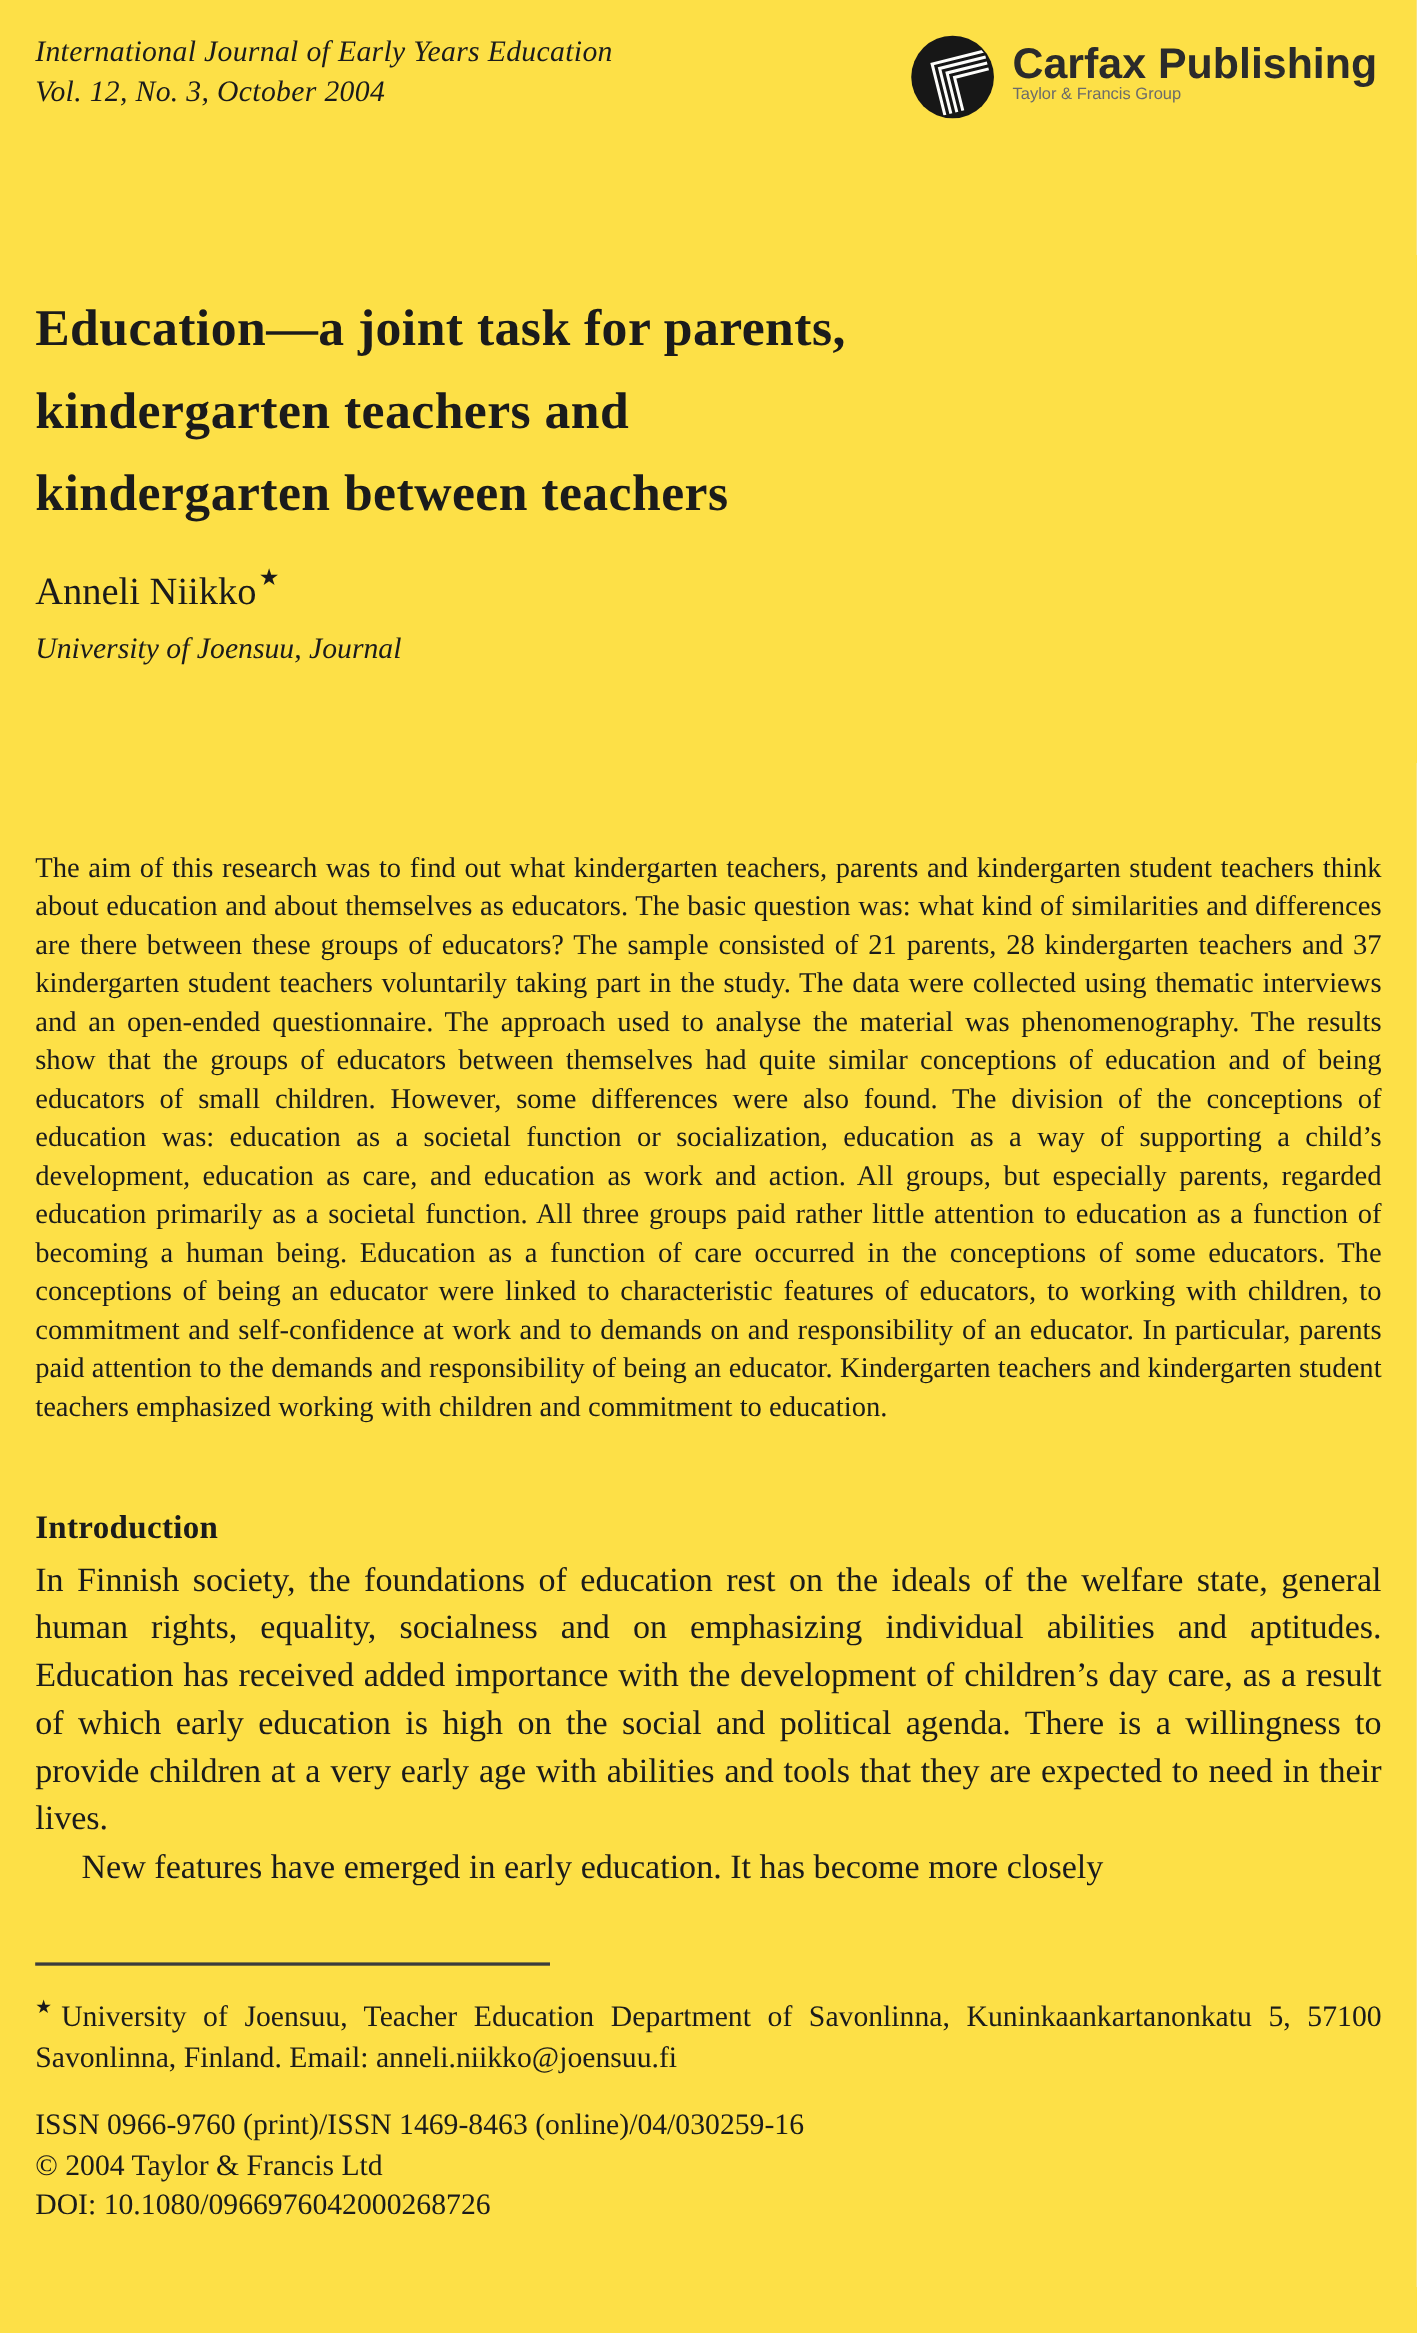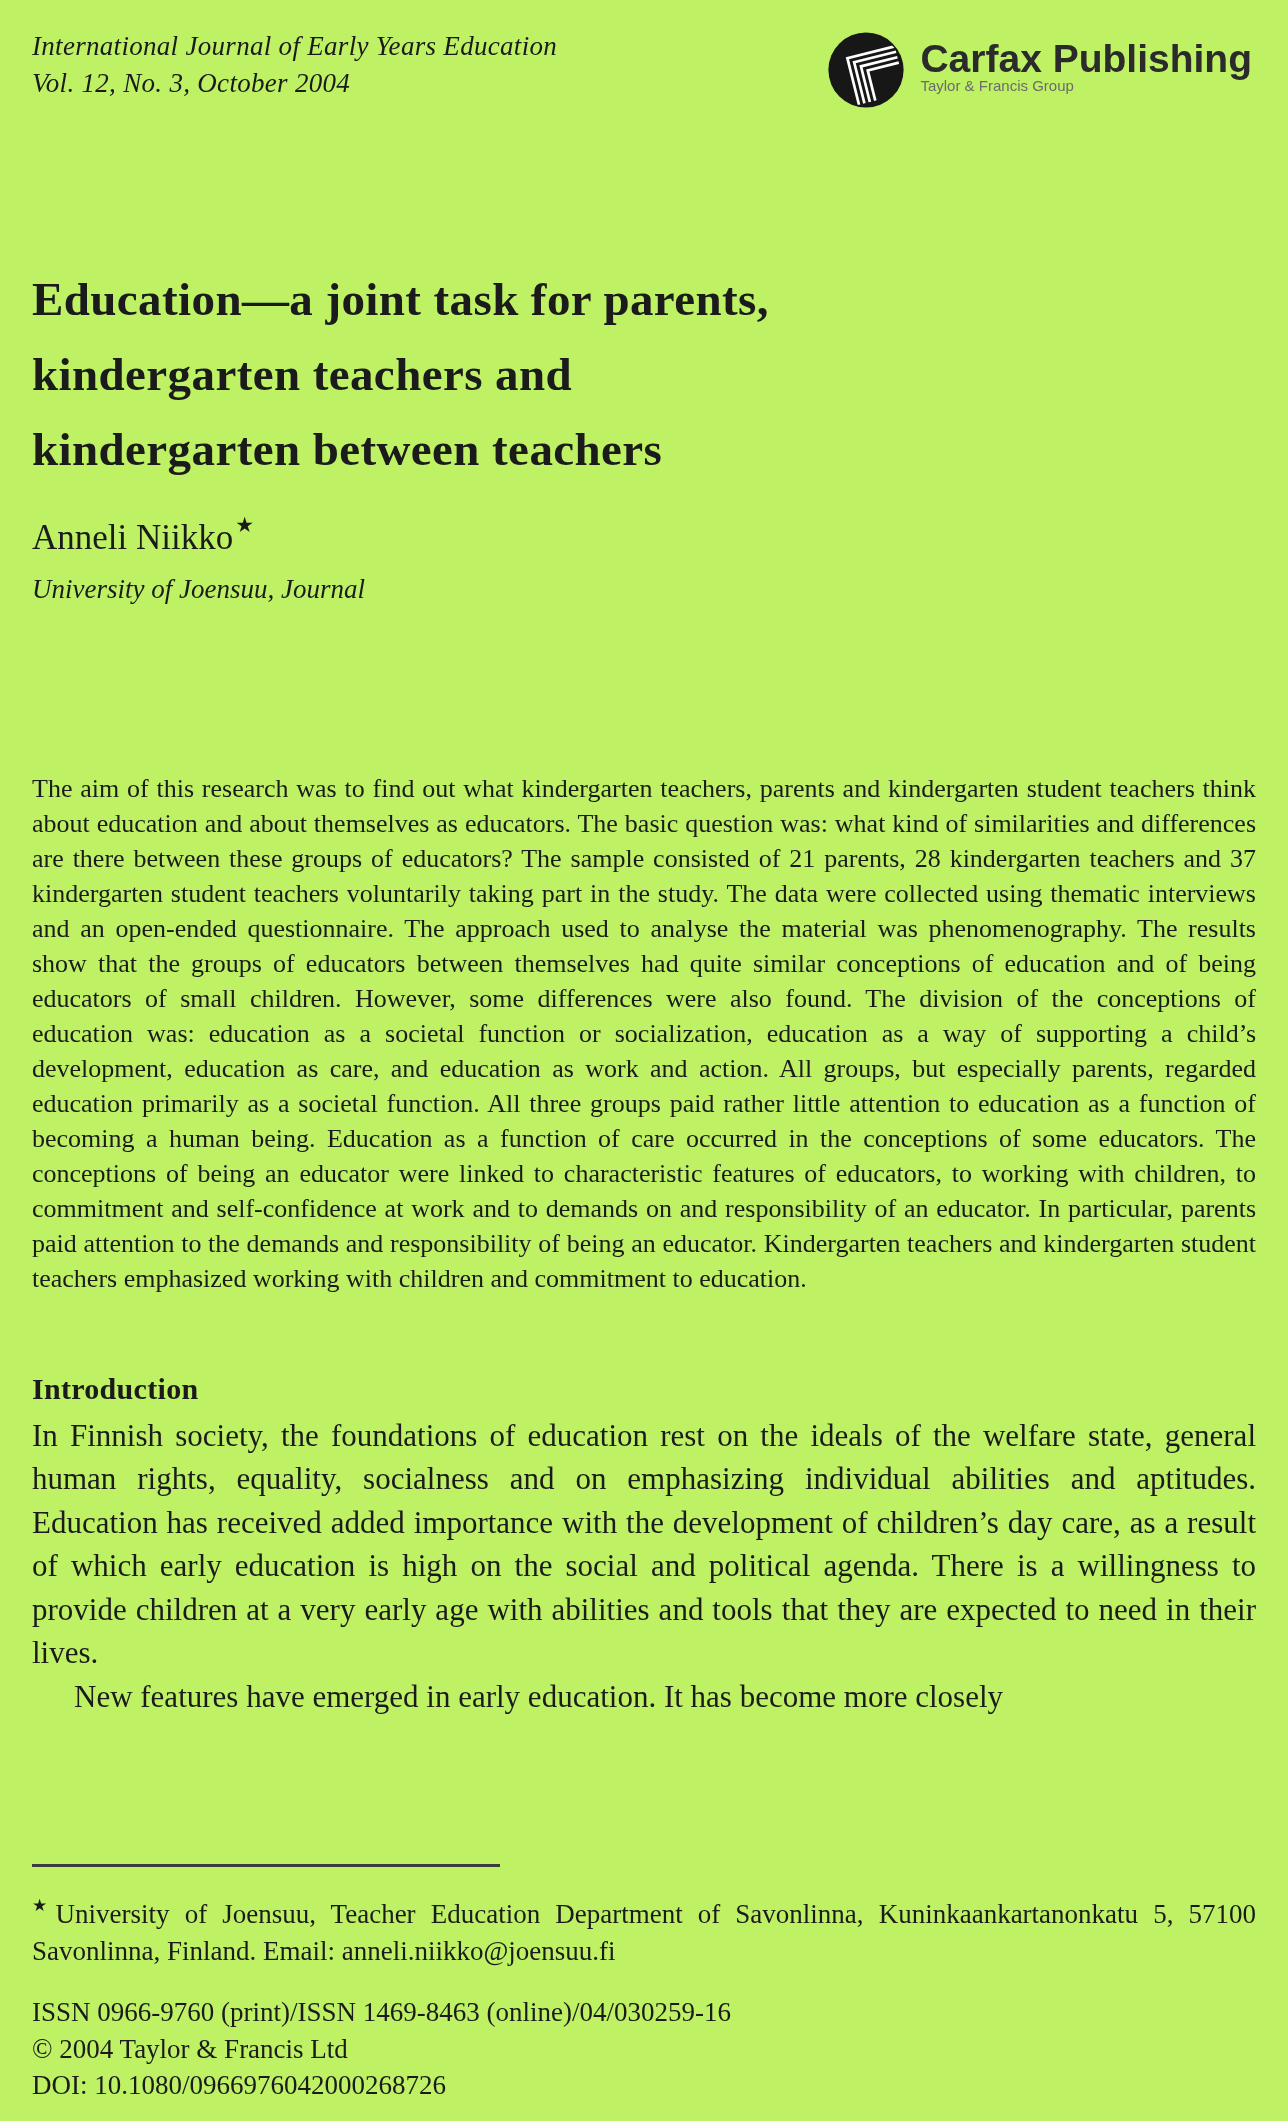--- a/index.html
+++ b/index.html
@@ -1,21 +1,21 @@
 <!DOCTYPE html>
 <html><head>
 <meta charset="utf-8">
 <style>
   html, body { margin: 0; padding: 0; background: #e9e9e9; }
   .page {
     position: relative;
     width: 1288px;
     height: 2121px;
     margin: 0 auto;
-    background: #bef264;
+    background: #fde047;
     color: #1b1b1b;
     font-family: "Liberation Serif", serif;
     box-sizing: border-box;
     padding: 28px 32px 0 32px;
     overflow: hidden;
   }
 
   
   .masthead { display: flex; justify-content: space-between; align-items: flex-start; height: 102px; }
   .journal-info { font-style: italic; font-size: 27px; line-height: 37px; letter-spacing: 0.3px; }
@@ -33,21 +33,21 @@
 
   
   .abstract { margin-top: 166px; font-size: 26px; line-height: 35px; text-align: justify; }
 
   
   .section-heading { margin-top: 76px; font-size: 30px; font-weight: bold; letter-spacing: 0.3px; }
   .body-para { margin: 8px 0 0 0; font-size: 31px; line-height: 43.5px; text-align: justify; }
   .body-para.indented { margin-top: 0; text-indent: 42px; }
 
   
-  .footer { position: absolute; left: 32px; right: 32px; top: 1864px; }
+  .footer { position: absolute; left: 32px; right: 32px; top: 1784px; }
   .footnote-rule { width: 468px; height: 3px; background: #3c3c3c; }
   .footnote-text { margin-top: 22px; font-size: 27px; line-height: 37px; text-align: justify; }
   .footnote-text sup { font-size: 17px; font-family: "DejaVu Sans", sans-serif; position: relative; top: -2px; }
   .imprint { margin-top: 24px; font-size: 27px; line-height: 36.5px; }
 </style>
 </head>
 <body>
 
 <div class="page">
 

